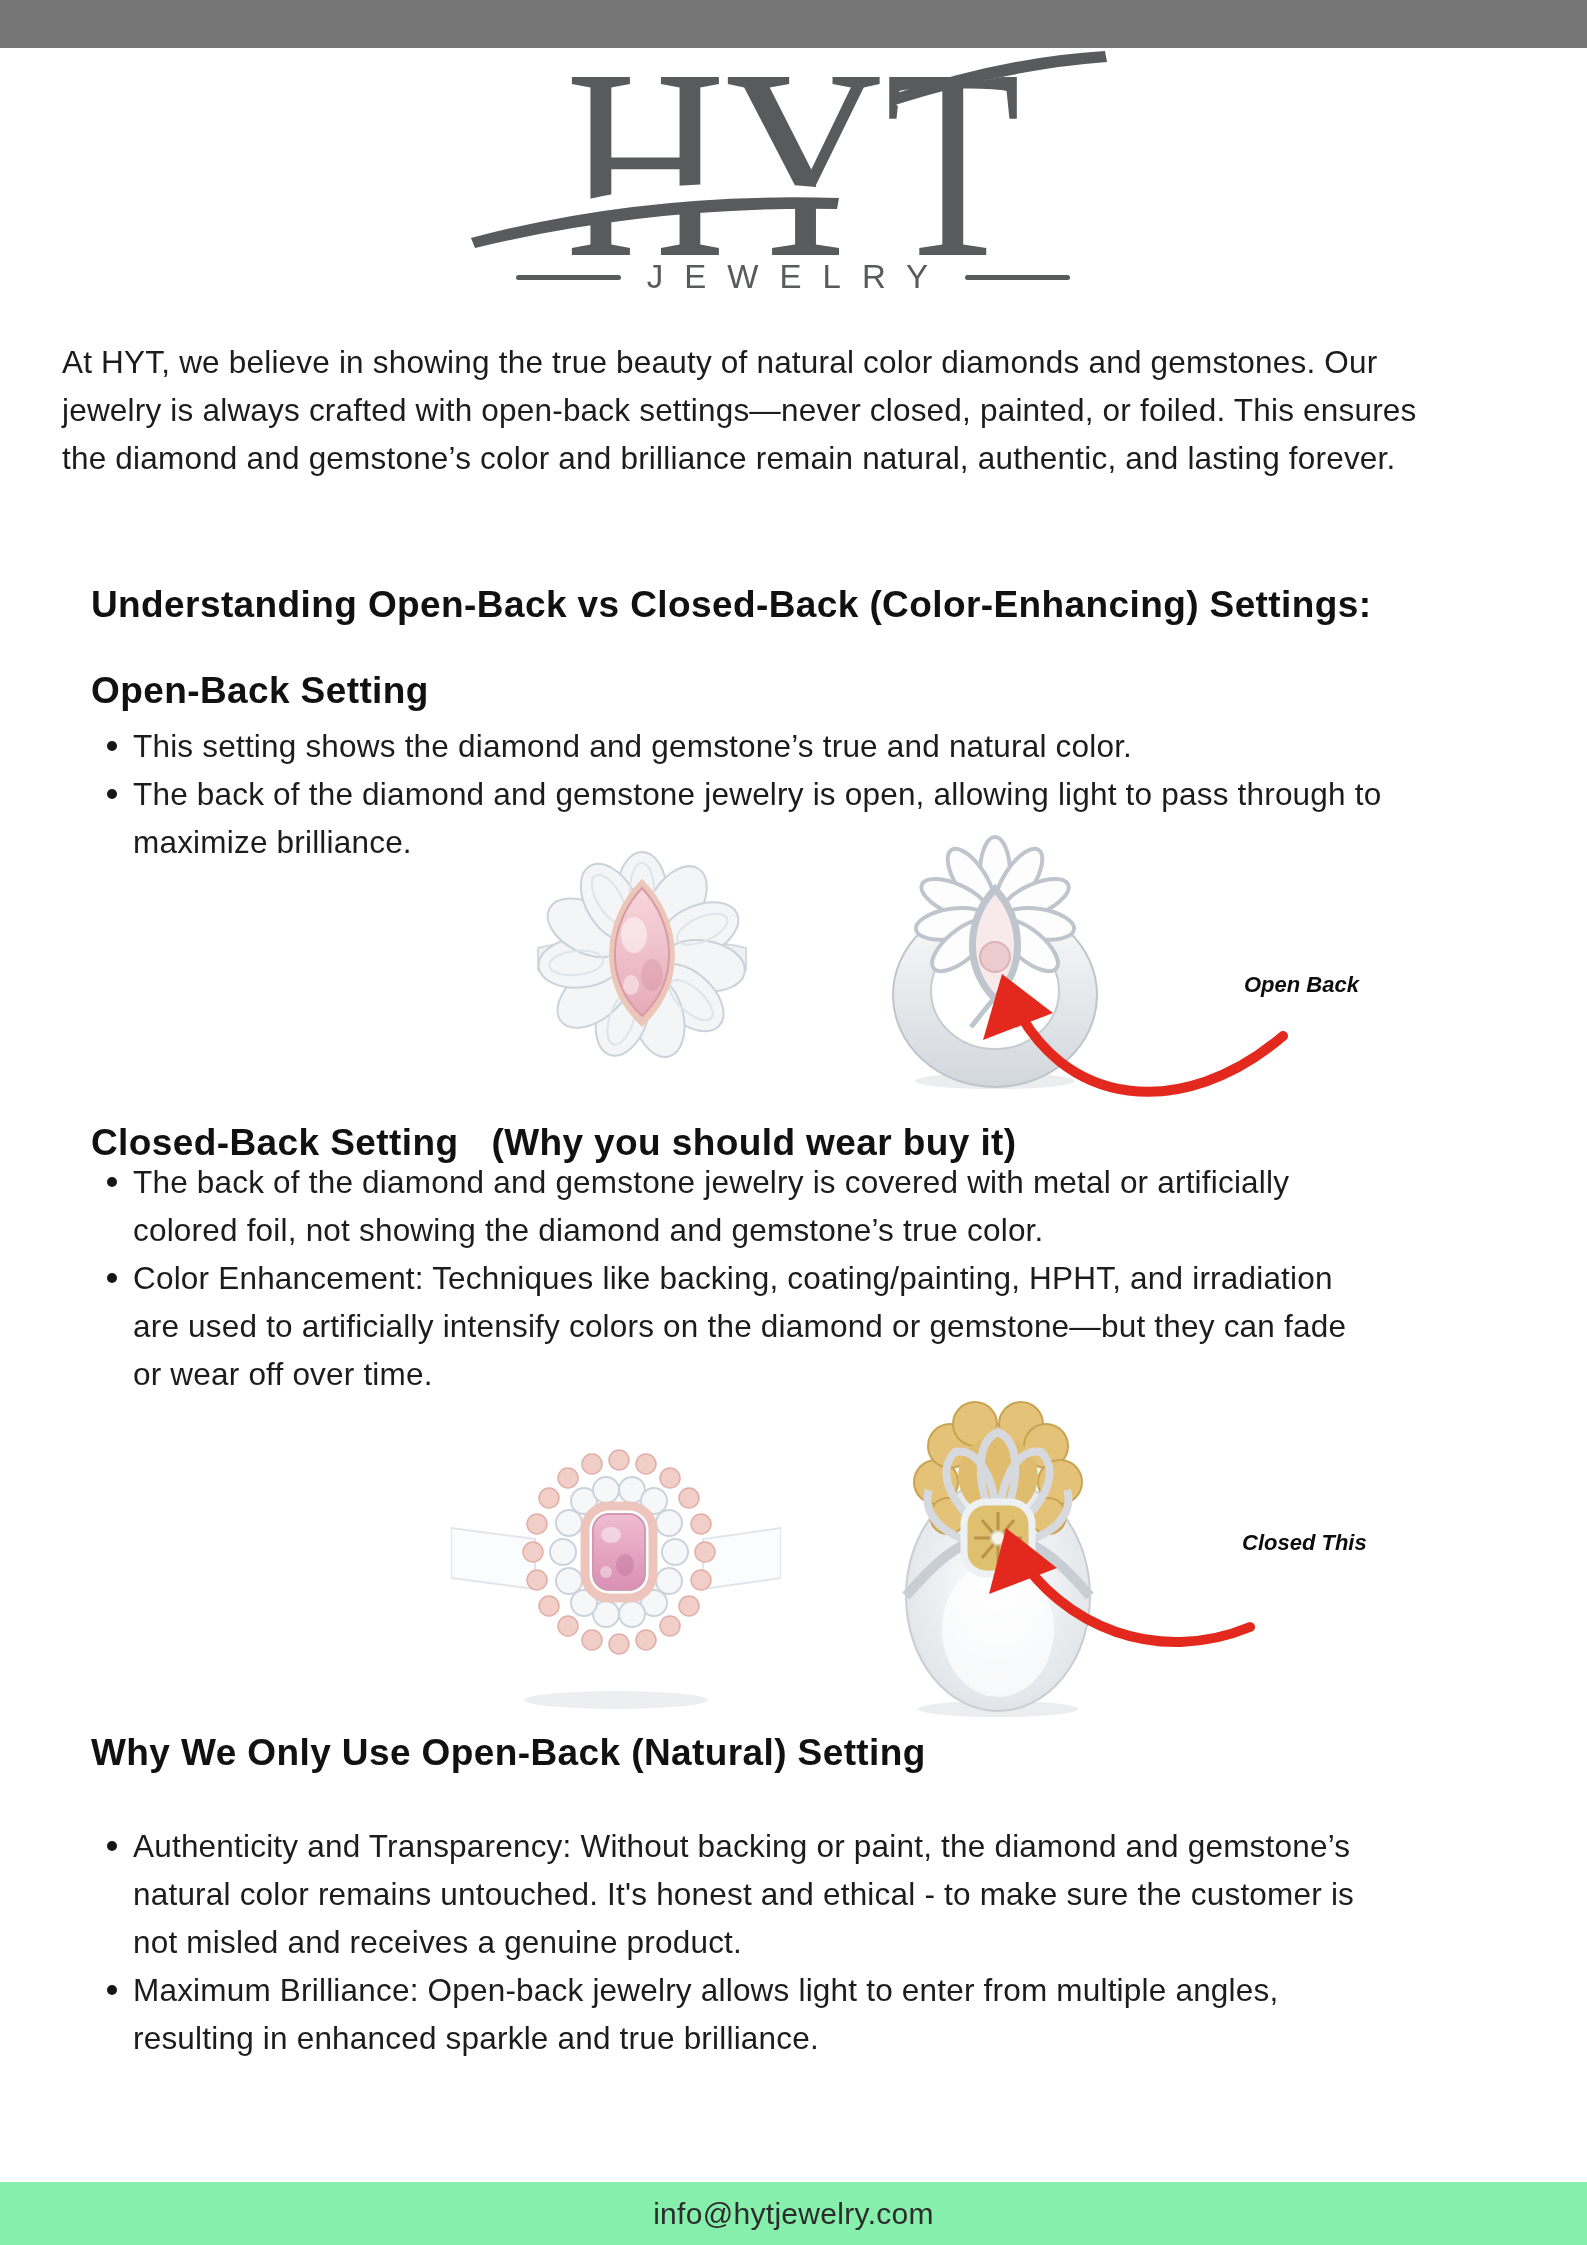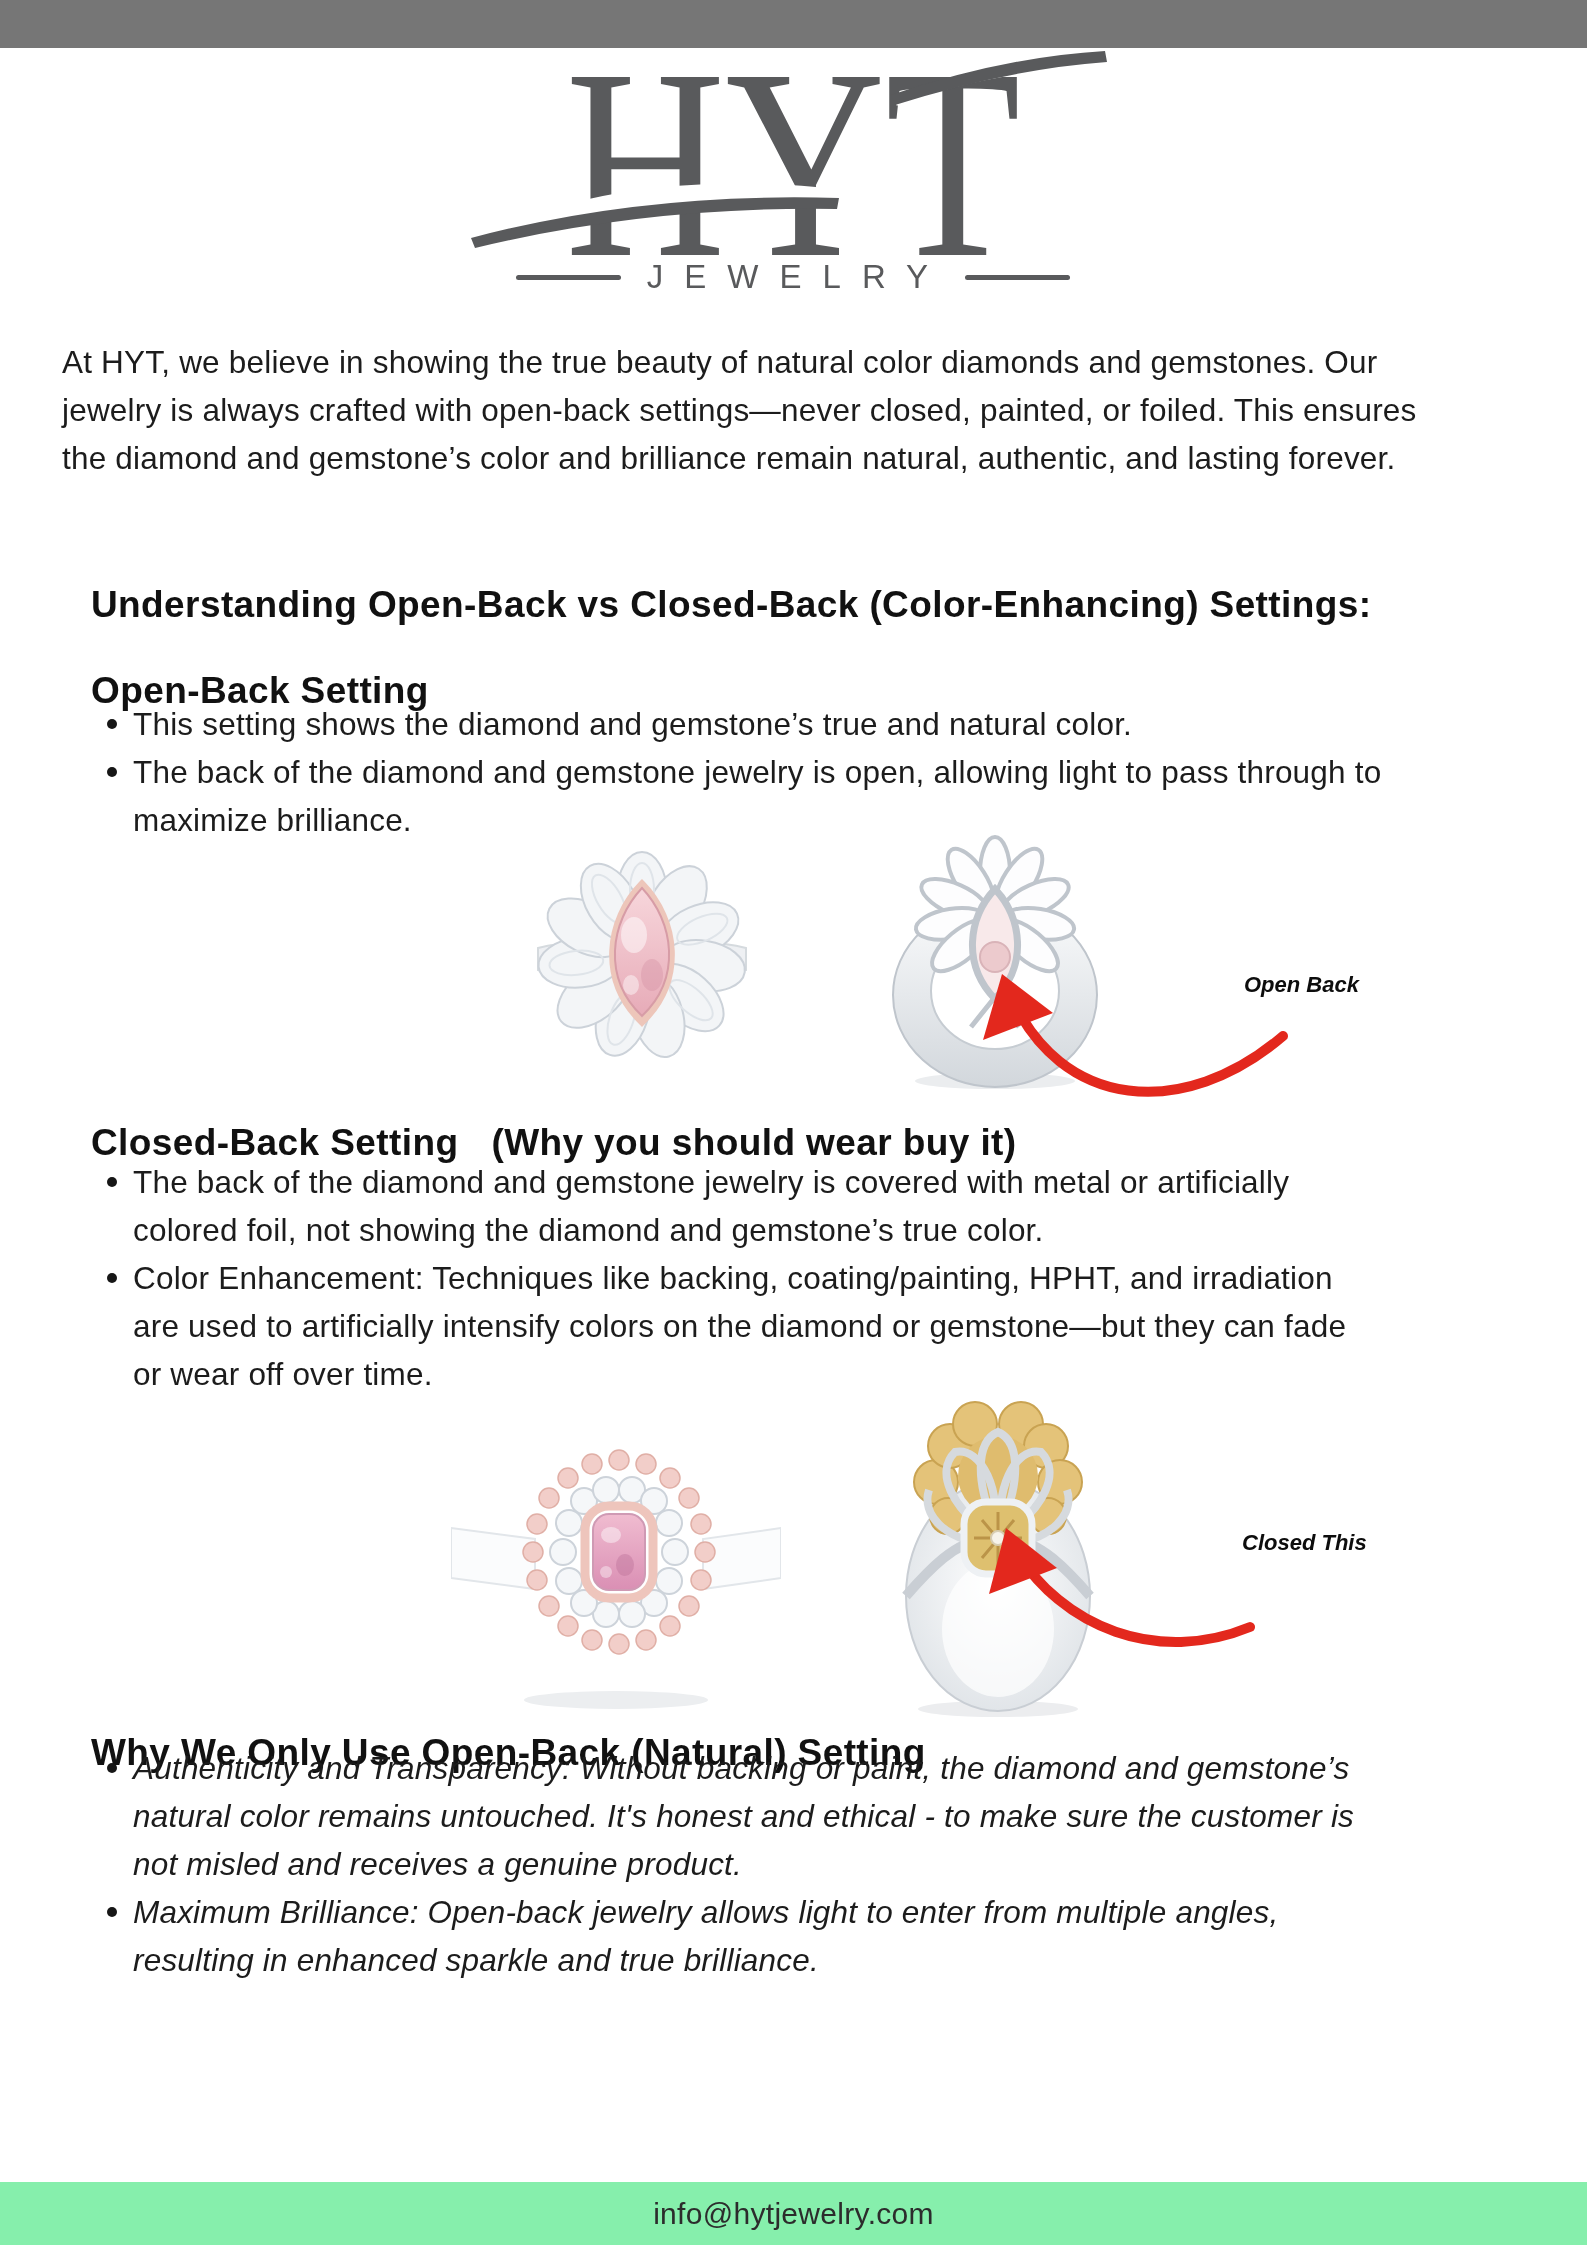--- a/index.html
+++ b/index.html
@@ -15,23 +15,23 @@
   .logo-sub .word{font-size:33px;letter-spacing:21px;color:#595a5c;text-indent:10px;}
   .intro{position:absolute;left:62px;top:338px;width:1480px;margin:0;
          font-size:31.5px;line-height:48px;letter-spacing:.2px;white-space:pre-line;}
   .h-main{position:absolute;margin:16px;font-weight:bold;font-size:37px;letter-spacing:.4px;color:#111;}
   #h-understanding{left:75px;top:568px;}
   #h-openback{left:75px;top:654px;}
   #h-closedback{left:75px;top:1106px;}
   #h-why{left:75px;top:1716px;text-align:center;}
   .h-note{margin-left:33px;}
   ul.bullets{position:absolute;left:105px;margin:0;padding:0;list-style:none;width:1440px;}
-  #ul-open{top:700px;}
+  #ul-open{top:722px;}
   #ul-closed{top:1158px;}
-  #ul-why{top:1744px;font-style:italic;}
+  #ul-why{top:1822px;}
   ul.bullets li{position:relative;padding-left:28px;font-size:31.5px;line-height:48px;
                 letter-spacing:.2px;white-space:pre-line;}
   ul.bullets li::before{content:"";position:absolute;left:2px;top:19px;width:10px;height:10px;
                 border-radius:50%;background:#161616;}
   .ring{position:absolute;}
   #ring1{left:528px;top:830px;}
   #ring2{left:845px;top:815px;}
   #ring3{left:451px;top:1400px;}
   #ring4{left:853px;top:1384px;}
   .img-label{position:absolute;font-size:22px;font-weight:bold;font-style:italic;color:#0d0d0d;}

